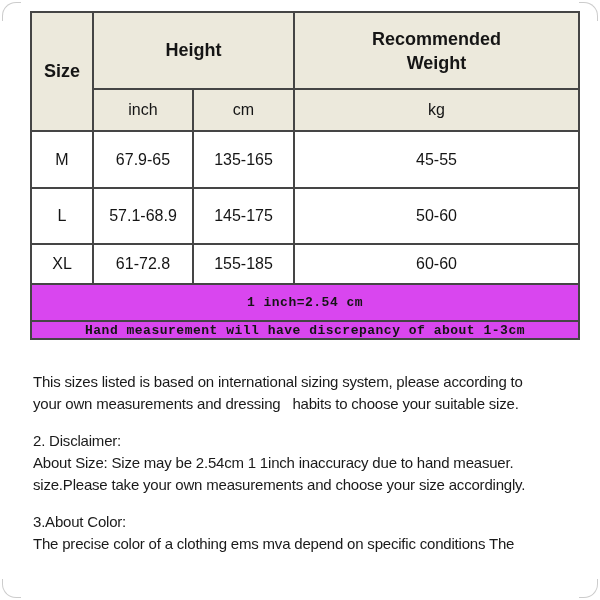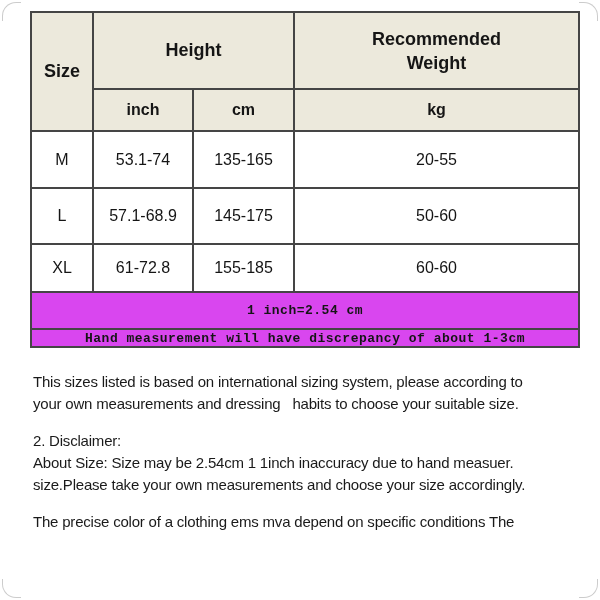--- a/index.html
+++ b/index.html
@@ -43,21 +43,21 @@
     vertical-align: middle;
     padding: 0;
   }
   .size-chart th {
     background: #ece9dc;
     font-weight: bold;
     font-size: 18px;
     color: #151515;
   }
   .size-chart th.unit-cell {
-    font-weight: bold;
+    font-weight: normal;
     font-size: 16px;
   }
   .size-chart td.data-cell {
     background: #ffffff;
     font-size: 16px;
   }
   .rw-line { line-height: 24px; }
   .size-chart td.note-cell {
     background: #d946ef;
     font-family: "Liberation Mono", monospace;
@@ -105,31 +105,31 @@
       <div class="rw-line">Weight</div>
     </th>
   </tr>
   <tr style="height:42px">
     <th class="unit-cell">inch</th>
     <th class="unit-cell">cm</th>
     <th class="unit-cell">kg</th>
   </tr>
   <tr style="height:57px">
     <td class="data-cell">M</td>
-    <td class="data-cell">53.1-74</td>
+    <td class="data-cell">67.9-65</td>
     <td class="data-cell">135-165</td>
-    <td class="data-cell">20-55</td>
+    <td class="data-cell">45-55</td>
   </tr>
   <tr style="height:56px">
     <td class="data-cell">L</td>
     <td class="data-cell">57.1-68.9</td>
     <td class="data-cell">145-175</td>
     <td class="data-cell">50-60</td>
   </tr>
-  <tr style="height:48px">
+  <tr style="height:40px">
     <td class="data-cell">XL</td>
     <td class="data-cell">61-72.8</td>
     <td class="data-cell">155-185</td>
     <td class="data-cell">60-60</td>
   </tr>
   <tr style="height:37px">
     <td class="note-cell" colspan="4">1 inch=2.54 cm</td>
   </tr>
   <tr style="height:18px">
     <td class="note-cell" colspan="4">Hand measurement will have discrepancy of about 1-3cm</td>
@@ -141,15 +141,16 @@
   <div class="text-section">
     <div class="para-line">This sizes listed is based on international sizing system, please according to</div>
     <div class="para-line">your own measurements and dressing   habits to choose your suitable size.</div>
   </div>
   <div class="text-section">
     <div class="para-line">2. Disclaimer:</div>
     <div class="para-line">About Size: Size may be 2.54cm 1 1inch inaccuracy due to hand measuer.</div>
     <div class="para-line">size.Please take your own measurements and choose your size accordingly.</div>
   </div>
   <div class="text-section">
+    <div class="para-line">3.About Color:</div>
     <div class="para-line">The precise color of a clothing ems mva depend on specific conditions The</div>
   </div>
 </div>
 
 </body></html>

